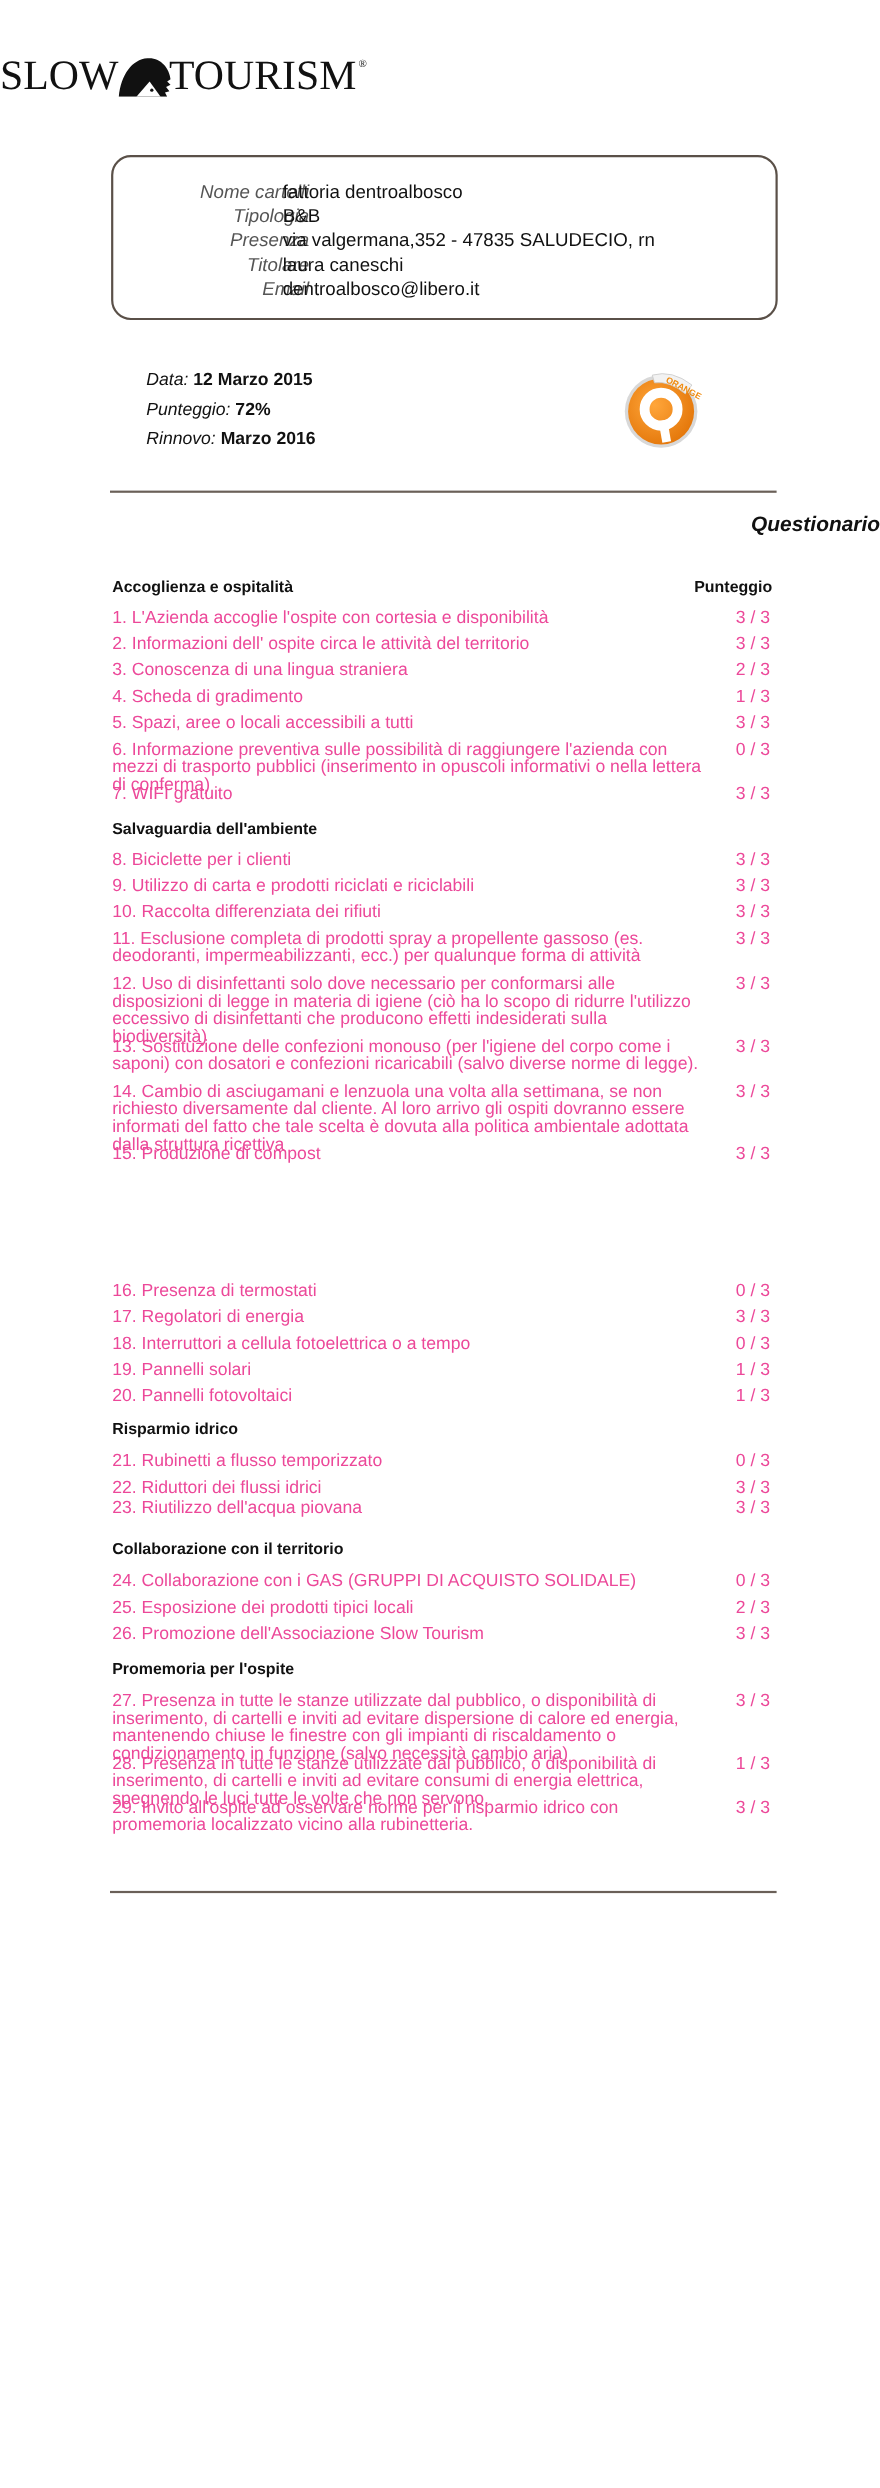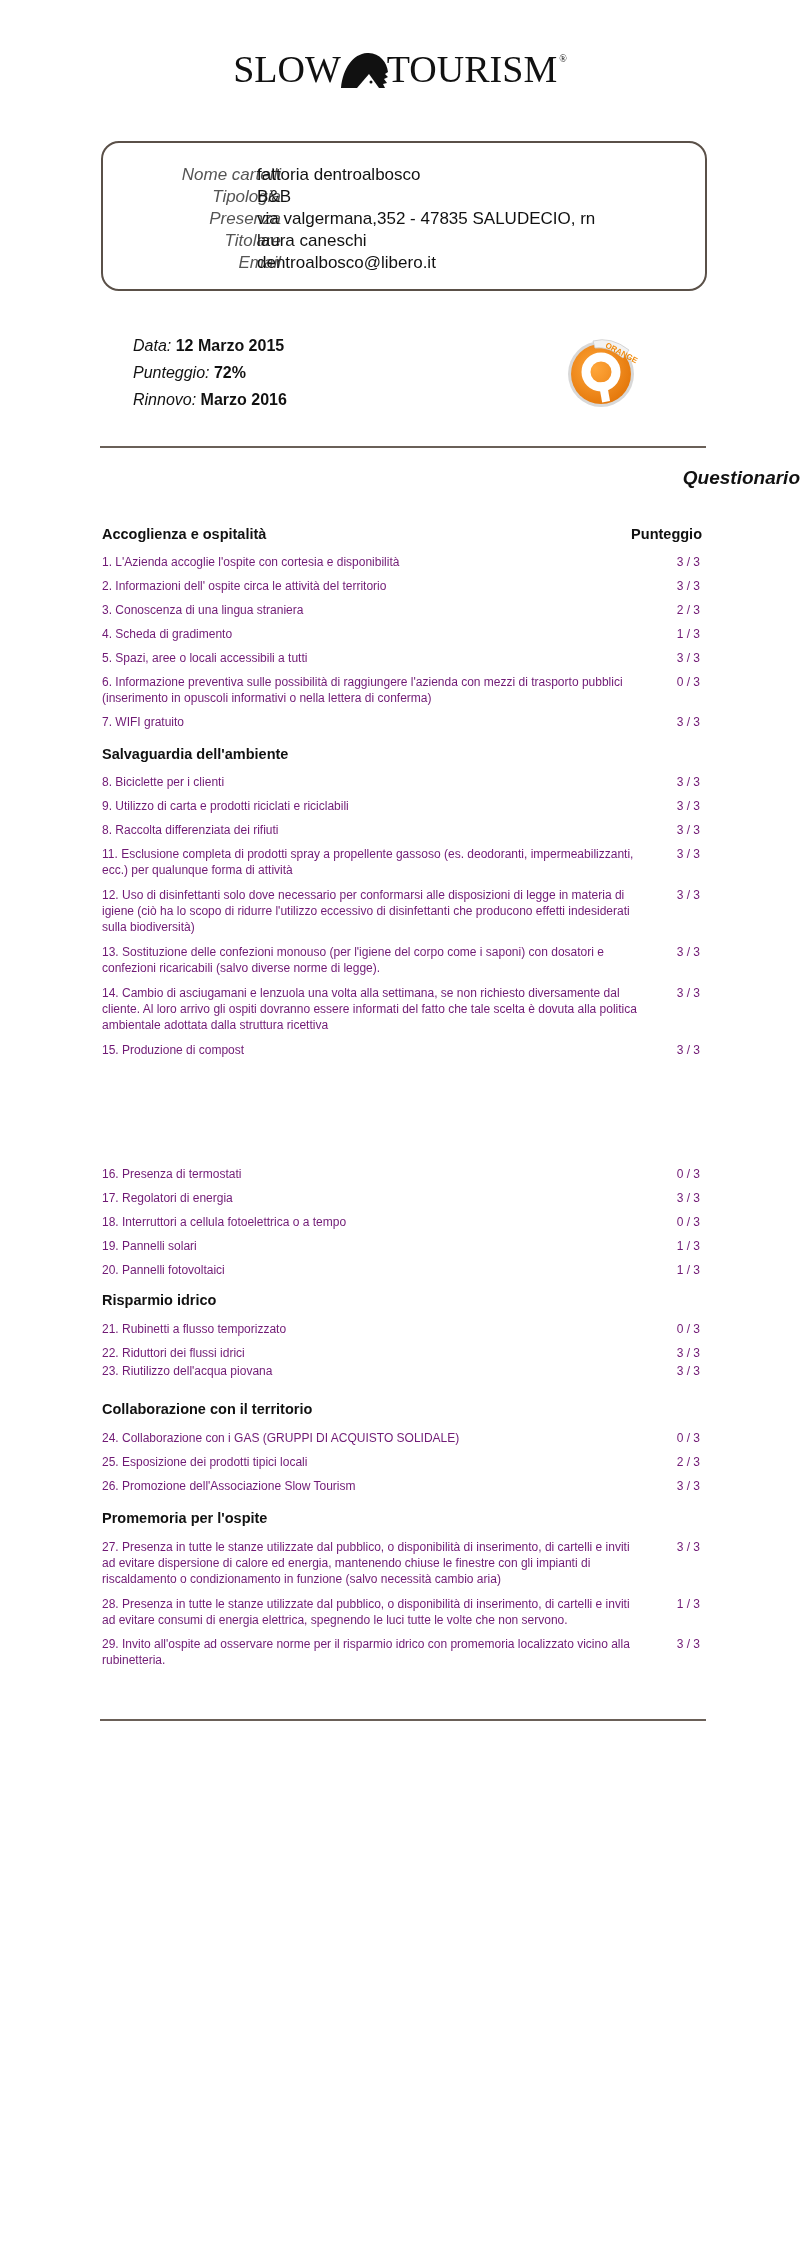--- a/index.html
+++ b/index.html
@@ -1,34 +1,34 @@
 <!DOCTYPE html>
 <html><head>
 <meta charset="utf-8">
 <style>
   html, body { margin: 0; padding: 0; background: #ffffff; }
   body { width: 800px; height: 2262px; position: relative; font-family: "Liberation Sans", sans-serif; color: #111; }
-  .logo { position: absolute; left: 0; top: 50px; width: 800px; text-align: center; }
+  .logo { position: absolute; left: 0; top: 50px; width: 800px; }
   .logo-mark { display: inline-flex; align-items: flex-end; font-family: "Liberation Serif", serif; font-size: 38px; letter-spacing: 0px; line-height: 1; color: #111; }
   .logo-mark .hedgehog { display: inline-block; width: 50px; height: 38px; position: relative; margin: 0 -2px; }
   .logo-mark sup { font-size: 10px; align-self: flex-start; margin-left: 2px; margin-top: 4px; }
   .subtitle { font-style: italic; font-weight: bold; font-size: 19px; margin-top: -2px; color: #111; }
   .info-box { position: absolute; left: 101px; top: 141px; width: 606px; height: 150px; border: 2px solid #5a5048; border-radius: 18px; box-sizing: border-box; }
   .info-row { position: absolute; left: 0; width: 100%; font-size: 17px; line-height: 22px; }
   .info-label { position: absolute; right: 424px; font-style: italic; color: #555; white-space: nowrap; }
   .info-value { position: absolute; left: 154px; color: #111; white-space: nowrap; }
   .meta { position: absolute; left: 133px; top: 332px; font-size: 16px; line-height: 27px; }
   .meta .lbl { font-style: italic; }
   .meta .val { font-weight: bold; }
   .badge { position: absolute; left: 563px; top: 330px; width: 80px; height: 80px; }
   .rule { position: absolute; left: 100px; width: 606px; height: 2px; background: #6a6058; }
   .q-title { position: absolute; left: 0; width: 800px; top: 467px; text-align: right; font-style: italic; font-weight: bold; font-size: 19px; }
   .section-head { position: absolute; left: 102px; font-weight: bold; font-size: 14.5px; }
   .col-head { position: absolute; right: 98px; font-weight: bold; font-size: 14.5px; }
-  .q-row { position: absolute; left: 102px; width: 598px; font-size: 12px; line-height: 16px; color: #701a75; }
+  .q-row { position: absolute; left: 102px; width: 598px; font-size: 16px; line-height: 16px; color: #ec4899; }
   .q-text { width: 540px; }
   .q-score { position: absolute; right: 0; top: 0; white-space: nowrap; }
 </style>
 </head>
 <body>
 
 <div class="logo">
   <div class="logo-mark">
     <span>SLOW</span>
     <span class="hedgehog">
@@ -131,21 +131,21 @@
 
 <div class="q-row" style="top:774px">
     <div class="q-text">8. Biciclette per i clienti</div>
     <span class="q-score">3 / 3</span>
   </div>
 <div class="q-row" style="top:798px">
     <div class="q-text">9. Utilizzo di carta e prodotti riciclati e riciclabili</div>
     <span class="q-score">3 / 3</span>
   </div>
 <div class="q-row" style="top:822px">
-    <div class="q-text">8. Raccolta differenziata dei rifiuti</div>
+    <div class="q-text">10. Raccolta differenziata dei rifiuti</div>
     <span class="q-score">3 / 3</span>
   </div>
 <div class="q-row" style="top:846px">
     <div class="q-text">11. Esclusione completa di prodotti spray a propellente gassoso (es. deodoranti, impermeabilizzanti, ecc.) per qualunque forma di attività</div>
     <span class="q-score">3 / 3</span>
   </div>
 <div class="q-row" style="top:887px">
     <div class="q-text">12. Uso di disinfettanti solo dove necessario per conformarsi alle disposizioni di legge in materia di igiene (ciò ha lo scopo di ridurre l'utilizzo eccessivo di disinfettanti che producono effetti indesiderati sulla biodiversità)</div>
     <span class="q-score">3 / 3</span>
   </div>

